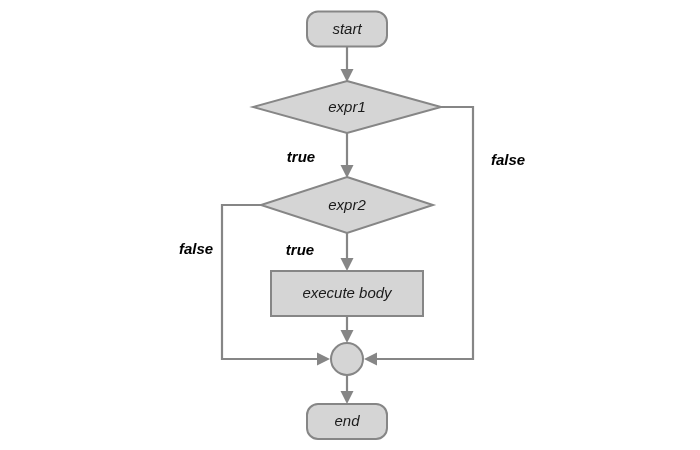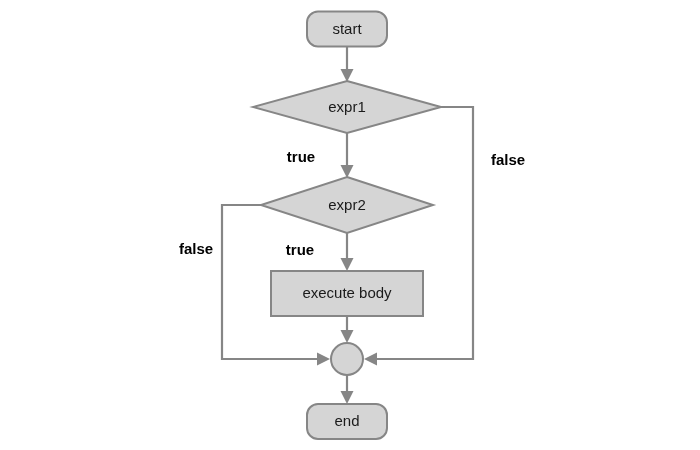--- a/index.html
+++ b/index.html
@@ -10,20 +10,21 @@
   body {
     width: 700px;
     height: 450px;
     font-family: "Liberation Sans", sans-serif;
     overflow: hidden;
   }
   #flowchart-root {
     position: relative;
     width: 700px;
     height: 450px;
+    font-style: italic;
   }
   svg#flow-svg {
     display: block;
     width: 700px;
     height: 450px;
   }
   .node-shape {
     fill: #d5d5d5;
     stroke: #868686;
     stroke-width: 2;

